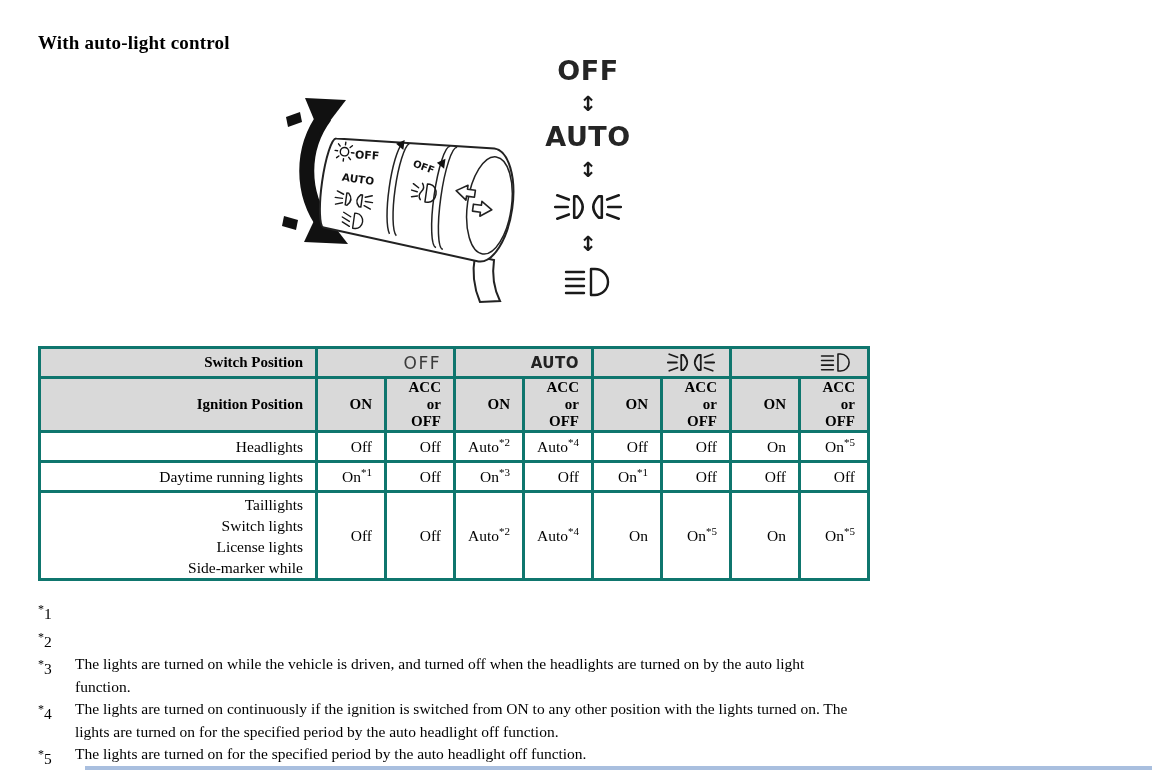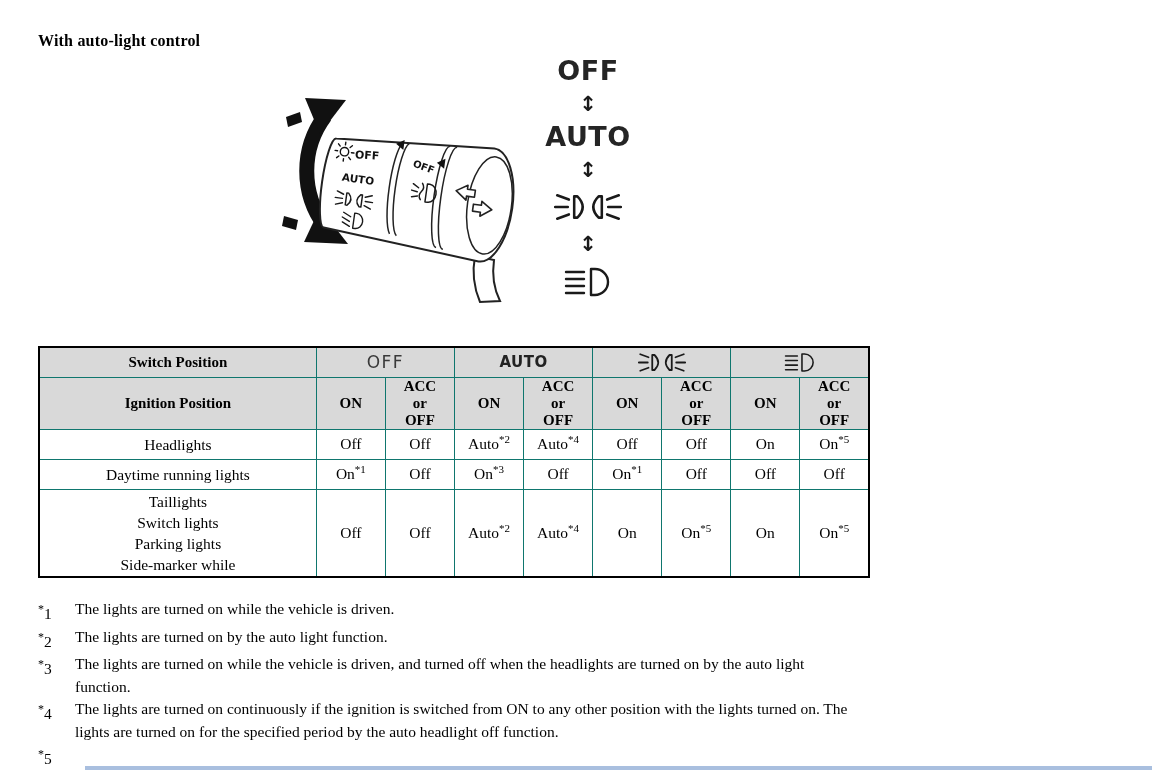--- a/index.html
+++ b/index.html
@@ -5,21 +5,21 @@
   html,body{margin:0;padding:0;}
   body{
     width:1152px;height:772px;position:relative;overflow:hidden;
     background:#ffffff;color:#000;
     font-family:"Liberation Serif", serif;
   }
   .abs{position:absolute;}
 
   
   .page-title{
-    left:38px;top:32px;font-size:16px;font-weight:bold;letter-spacing:.2px;
+    left:38px;top:32px;font-size:19px;font-weight:bold;letter-spacing:.2px;
   }
 
   
   .stalk-svg{left:278px;top:88px;width:260px;height:220px;}
   .stalk-svg text{font-family:"DejaVu Sans", sans-serif;font-weight:bold;fill:#111;stroke:none;}
 
   
   .pos-col{
     left:518px;top:56px;width:140px;
     display:flex;flex-direction:column;align-items:center;
@@ -29,21 +29,21 @@
   .pos-arrow{font-size:21px;font-weight:bold;line-height:24px;margin:6px 0;color:#1a1a1a;}
   .pos-icon{margin:4px 0;}
 
   
   table.spec{
     left:38px;top:346px;position:absolute;
     border-collapse:collapse;table-layout:fixed;width:832px;
     border:2px solid #000;
   }
   table.spec th, table.spec td{
-    border:1px solid #0f766e;padding:0 12px;text-align:center;vertical-align:middle;
+    border:3px solid #0f766e;padding:0 12px;text-align:right;vertical-align:middle;
     font-size:15.5px;font-weight:normal;overflow:hidden;
   }
   table.spec tr.hdr th{background:#d9d9d9;font-weight:bold;font-size:15px;}
   tr.hr1{height:30px;} tr.hr2{height:44px;}
   tr.br1,tr.br2{height:30px;} tr.br3{height:88px;}
   td.lbl{ text-align:left;padding-left:6px;line-height:21px;margin-top:35px; }
   .h-off{font-family:"DejaVu Sans", sans-serif;font-weight:400;font-size:17px;letter-spacing:1.5px;color:#3a3a3a;}
   .h-auto{font-family:"DejaVu Sans", sans-serif;font-weight:700;font-size:15px;letter-spacing:.5px;color:#222;}
   table.spec sup{font-size:11px;line-height:0;}
   .th-icon{vertical-align:middle;}
@@ -218,50 +218,49 @@
     <td><span>Off</span><sup></sup></td>
     <td><span>On</span><sup>*1</sup></td>
     <td><span>Off</span><sup></sup></td>
     <td><span>Off</span><sup></sup></td>
     <td><span>Off</span><sup></sup></td>
   </tr>
   <tr class="br3">
     <td class="lbl">
       <div>Taillights</div>
       <div>Switch lights</div>
-      <div>Parking lights</div>
+      <div>License lights</div>
       <div>Side-marker while</div>
     </td>
     <td><span>Off</span><sup></sup></td>
     <td><span>Off</span><sup></sup></td>
     <td><span>Auto</span><sup>*2</sup></td>
     <td><span>Auto</span><sup>*4</sup></td>
     <td><span>On</span><sup></sup></td>
     <td><span>On</span><sup>*5</sup></td>
     <td><span>On</span><sup></sup></td>
     <td><span>On</span><sup>*5</sup></td>
   </tr>
 </tbody>
   </table>
 
 <div class="abs footnotes">
   <div class="fn">
     <span class="fn-mark"><sup>*</sup><span>1</span></span>
-    <span class="fn-text">The lights are turned on while the vehicle is driven.</span>
   </div>
   <div class="fn">
     <span class="fn-mark"><sup>*</sup><span>2</span></span>
-    <span class="fn-text">The lights are turned on by the auto light function.</span>
   </div>
   <div class="fn">
     <span class="fn-mark"><sup>*</sup><span>3</span></span>
     <span class="fn-text">The lights are turned on while the vehicle is driven, and turned off when the headlights are turned on by the auto light function.</span>
   </div>
   <div class="fn">
     <span class="fn-mark"><sup>*</sup><span>4</span></span>
     <span class="fn-text">The lights are turned on continuously if the ignition is switched from ON to any other position with the lights turned on. The lights are turned on for the specified period by the auto headlight off function.</span>
   </div>
   <div class="fn">
     <span class="fn-mark"><sup>*</sup><span>5</span></span>
+    <span class="fn-text">The lights are turned on for the specified period by the auto headlight off function.</span>
   </div>
 </div>
 
 <div class="abs bottom-rule"></div>
 
 </body></html>

